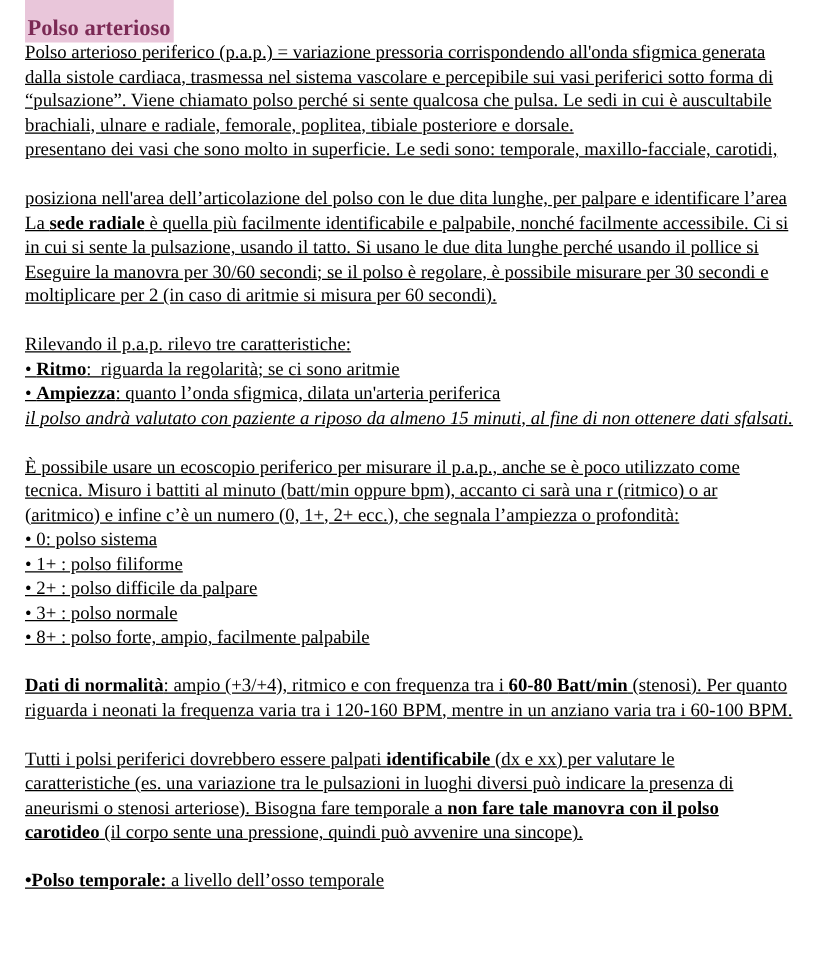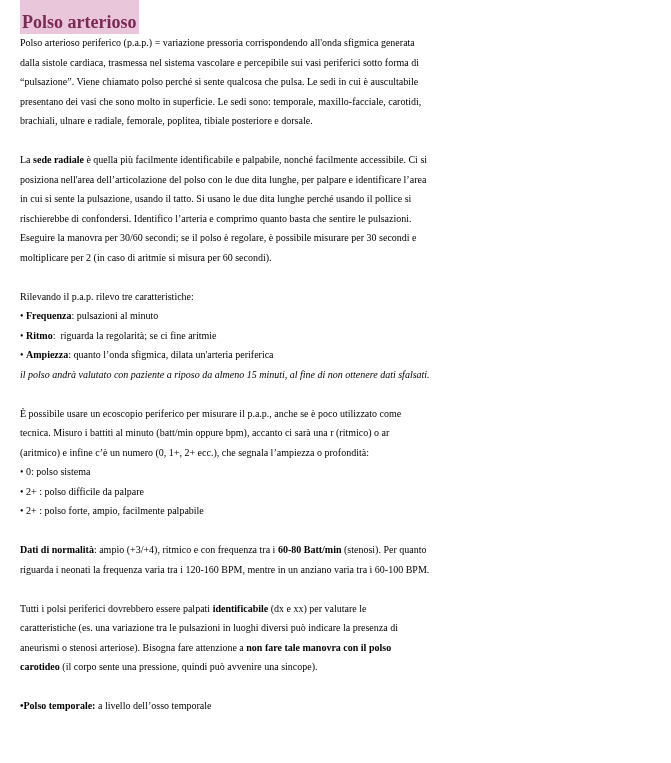--- a/index.html
+++ b/index.html
@@ -27,70 +27,71 @@
     background: #E9C6DA;
     color: #7B2A55;
     padding: 19px 3px 2px 2px;
   }
   .body-text { margin-top: 0; }
   .para {
     margin: 0 0 19.5px 0;
   }
   .para:last-child { margin-bottom: 0; }
   .line {
-    font-size: 10px;
+    font-size: 15px;
     line-height: 19.5px;
     white-space: pre;
+    text-decoration: underline;
   }
   .line span.b { font-weight: bold; }
   .line span.i { font-style: italic; margin-top: 36px; }
 </style>
 </head>
 <body style="background: rgb(255, 255, 255);">
 
 <div class="doc">
   <div class="title"><span class="hl" style="background: rgb(233, 198, 218); color: rgb(123, 42, 85);">Polso arterioso</span></div>
   <div class="body-text">
       <div class="para">
         <div class="line"><span class="">Polso arterioso periferico (p.a.p.) = variazione pressoria corrispondendo all'onda sfigmica generata</span></div>
         <div class="line"><span class="">dalla sistole cardiaca, trasmessa nel sistema vascolare e percepibile sui vasi periferici sotto forma di</span></div>
         <div class="line"><span class="">“pulsazione”. Viene chiamato polso perché si sente qualcosa che pulsa. Le sedi in cui è auscultabile</span></div>
+        <div class="line"><span class="">brachiali, ulnare e radiale, femorale, poplitea, tibiale posteriore e dorsale.</span></div>
         <div class="line"><span class="">presentano dei vasi che sono molto in superficie. Le sedi sono: temporale, maxillo-facciale, carotidi,</span></div>
-        <div class="line"><span class="">brachiali, ulnare e radiale, femorale, poplitea, tibiale posteriore e dorsale.</span></div>
       </div>
       <div class="para">
+        <div class="line"><span class="">posiziona nell'area dell’articolazione del polso con le due dita lunghe, per palpare e identificare l’area</span></div>
         <div class="line"><span class="">La </span><span class="b">sede radiale</span><span class=""> è quella più facilmente identificabile e palpabile, nonché facilmente accessibile. Ci si</span></div>
-        <div class="line"><span class="">posiziona nell'area dell’articolazione del polso con le due dita lunghe, per palpare e identificare l’area</span></div>
         <div class="line"><span class="">in cui si sente la pulsazione, usando il tatto. Si usano le due dita lunghe perché usando il pollice si</span></div>
-        <div class="line"><span class="">rischierebbe di confondersi. Identifico l’arteria e comprimo quanto basta che sentire le pulsazioni.</span></div>
         <div class="line"><span class="">Eseguire la manovra per 30/60 secondi; se il polso è regolare, è possibile misurare per 30 secondi e</span></div>
         <div class="line"><span class="">moltiplicare per 2 (in caso di aritmie si misura per 60 secondi).</span></div>
       </div>
       <div class="para">
         <div class="line"><span class="">Rilevando il p.a.p. rilevo tre caratteristiche:</span></div>
-        <div class="line"><span class="">• </span><span class="b">Frequenza</span><span class="">: pulsazioni al minuto</span></div>
-        <div class="line"><span class="">• </span><span class="b">Ritmo</span><span class="">:  riguarda la regolarità; se ci fine aritmie</span></div>
+        <div class="line"><span class="">• </span><span class="b">Ritmo</span><span class="">:  riguarda la regolarità; se ci sono aritmie</span></div>
         <div class="line"><span class="">• </span><span class="b">Ampiezza</span><span class="">: quanto l’onda sfigmica, dilata un'arteria periferica</span></div>
         <div class="line"><span class=" i">il polso andrà valutato con paziente a riposo da almeno 15 minuti, al fine di non ottenere dati sfalsati.</span></div>
       </div>
       <div class="para">
         <div class="line"><span class="">È possibile usare un ecoscopio periferico per misurare il p.a.p., anche se è poco utilizzato come</span></div>
         <div class="line"><span class="">tecnica. Misuro i battiti al minuto (batt/min oppure bpm), accanto ci sarà una r (ritmico) o ar</span></div>
         <div class="line"><span class="">(aritmico) e infine c’è un numero (0, 1+, 2+ ecc.), che segnala l’ampiezza o profondità:</span></div>
         <div class="line"><span class="">• 0: polso sistema</span></div>
+        <div class="line"><span class="">• 1+ : polso filiforme</span></div>
         <div class="line"><span class="">• 2+ : polso difficile da palpare</span></div>
-        <div class="line"><span class="">• 2+ : polso forte, ampio, facilmente palpabile</span></div>
+        <div class="line"><span class="">• 3+ : polso normale</span></div>
+        <div class="line"><span class="">• 8+ : polso forte, ampio, facilmente palpabile</span></div>
       </div>
       <div class="para">
         <div class="line"><span class="b">Dati di normalità</span><span class="">: ampio (+3/+4), ritmico e con frequenza tra i </span><span class="b">60-80 Batt/min</span><span class=""> (stenosi). Per quanto</span></div>
         <div class="line"><span class="">riguarda i neonati la frequenza varia tra i 120-160 BPM, mentre in un anziano varia tra i 60-100 BPM.</span></div>
       </div>
       <div class="para">
         <div class="line"><span class="">Tutti i polsi periferici dovrebbero essere palpati </span><span class="b">identificabile</span><span class=""> (dx e xx) per valutare le</span></div>
         <div class="line"><span class="">caratteristiche (es. una variazione tra le pulsazioni in luoghi diversi può indicare la presenza di</span></div>
-        <div class="line"><span class="">aneurismi o stenosi arteriose). Bisogna fare attenzione a </span><span class="b">non fare tale manovra con il polso</span></div>
+        <div class="line"><span class="">aneurismi o stenosi arteriose). Bisogna fare temporale a </span><span class="b">non fare tale manovra con il polso</span></div>
         <div class="line"><span class="b">carotideo</span><span class=""> (il corpo sente una pressione, quindi può avvenire una sincope).</span></div>
       </div>
       <div class="para">
         <div class="line"><span class="b">•Polso temporale:</span><span class=""> a livello dell’osso temporale</span></div>
       </div>
     </div>
 </div>
 
 </body></html>

